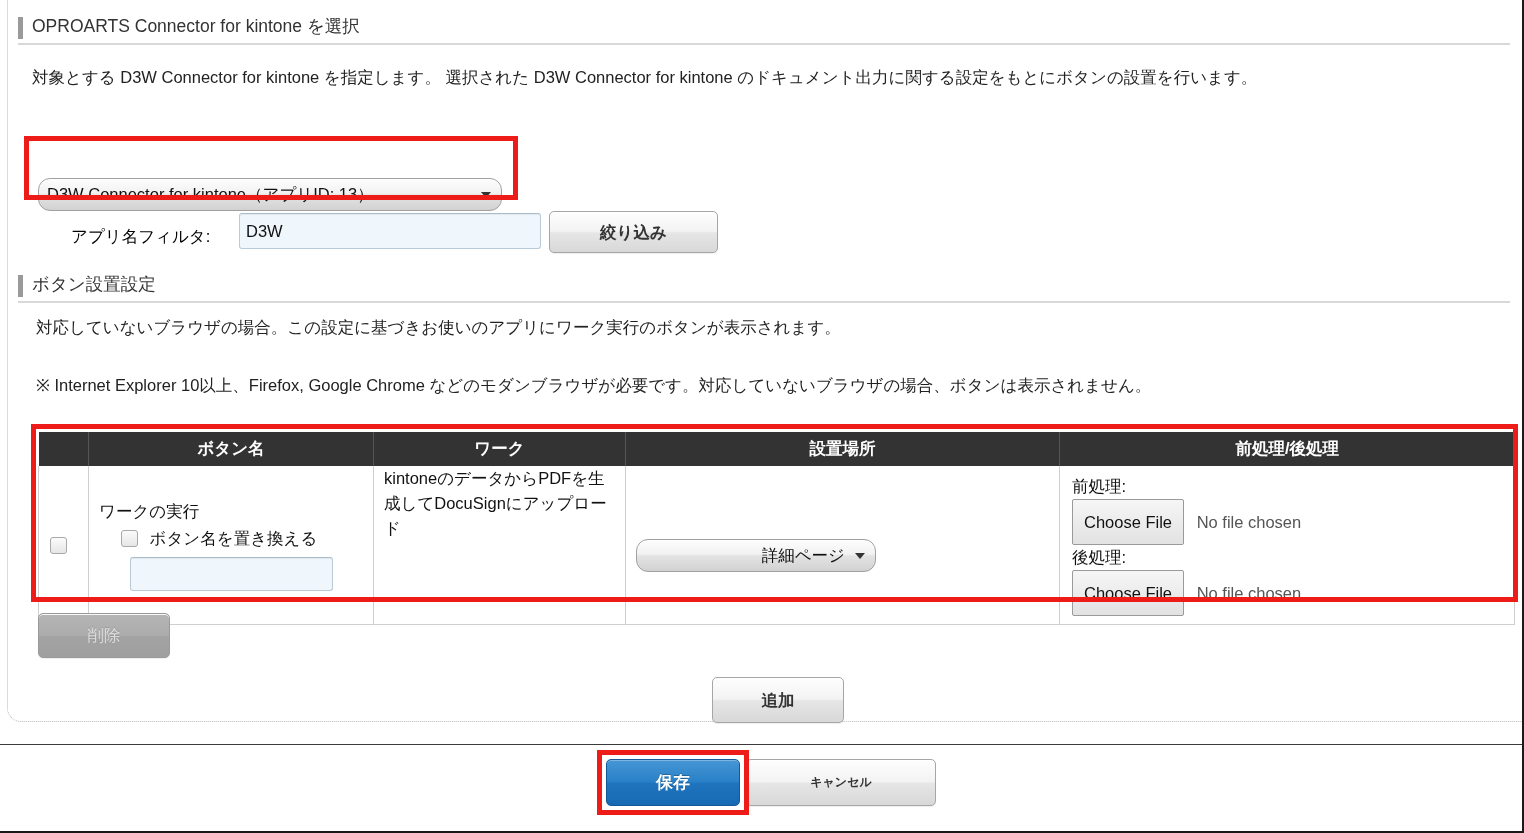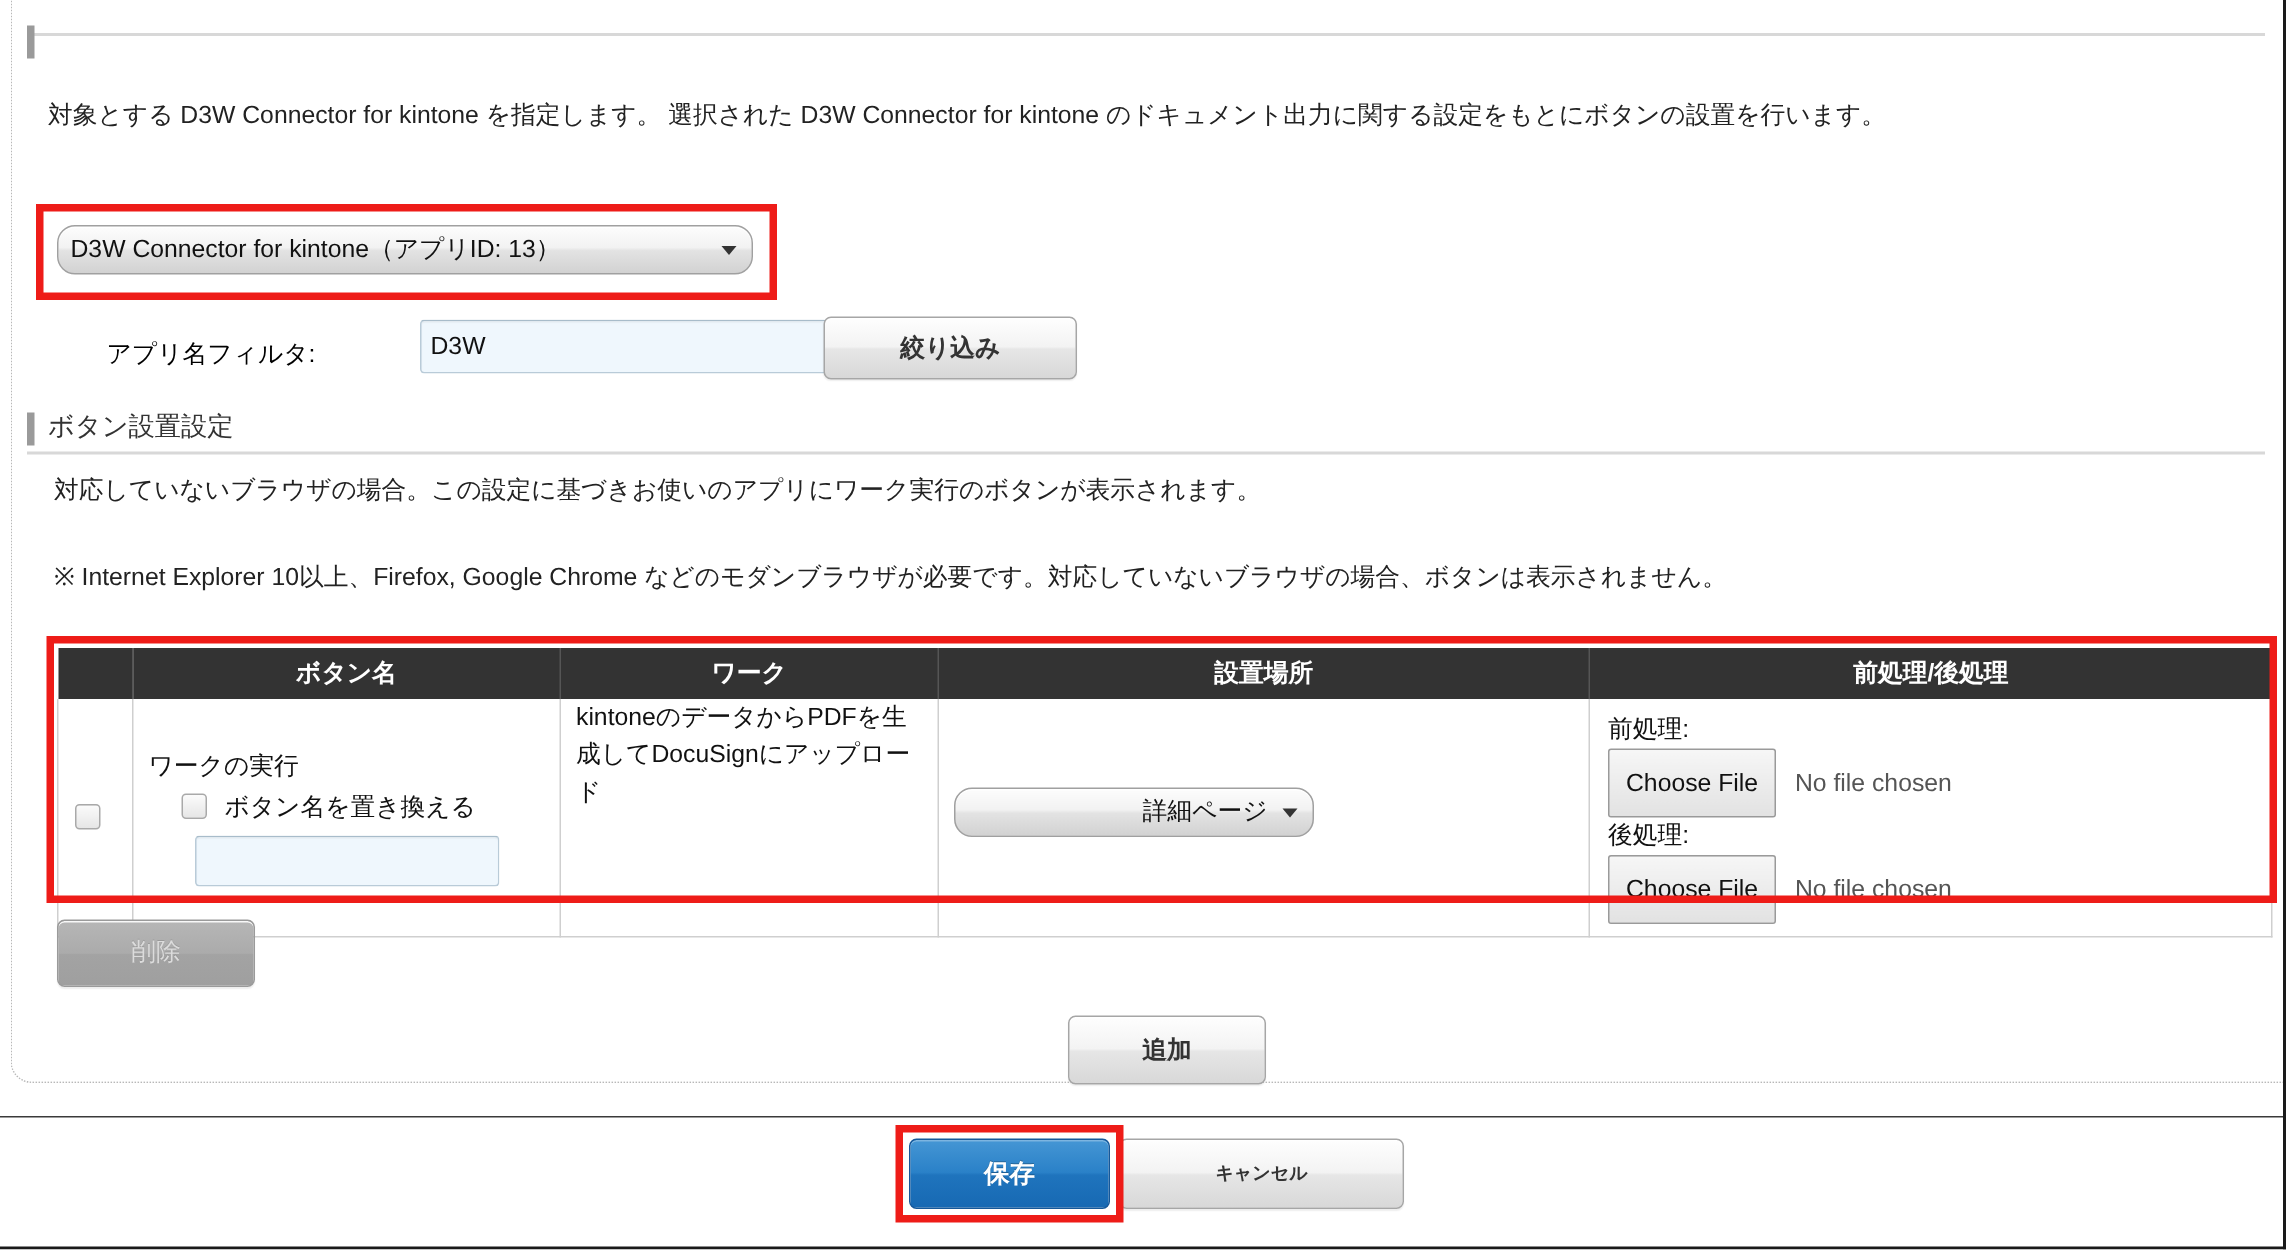--- a/index.html
+++ b/index.html
@@ -77,20 +77,21 @@
     border-radius: 12px;
     background: linear-gradient(to bottom, #fdfdfd 0%, #f2f2f2 45%, #e3e3e3 52%, #d2d2d2 100%);
     box-shadow: 0 1px 0 rgba(255,255,255,.85) inset;
     font-size: 16.5px;
     line-height: 31px;
     padding: 0 30px 0 8px;
     color: #111;
     white-space: nowrap;
     cursor: default;
     overflow: hidden;
+    margin-top: 28px;
   }
   .sel .caret {
     position: absolute;
     right: 10px; top: 13px;
     width: 0; height: 0;
     border-left: 5px solid transparent;
     border-right: 5px solid transparent;
     border-top: 6px solid #333;
   }
 
@@ -214,33 +215,34 @@
 <body>
 
 <div id="screen">
 
   <div id="panel"></div>
 
   <div id="content">
 
     <div class="section-header" style="left:18px; top:16px; width:1492px;">
       <span class="bar"></span>
+      <span>OPROARTS Connector for kintone を選択</span>
     </div>
 
     <div class="para" style="left:32px; top:64px; width:1460px;">対象とする D3W Connector for kintone を指定します。 選択された D3W Connector for kintone のドキュメント出力に関する設定をもとにボタンの設置を行います。</div>
 
     <div class="sel" style="position:absolute; left:38px; top:150px; width:464px;">
       <span>D3W Connector for kintone（アプリID: 13）</span>
       <span class="caret"></span>
     </div>
 
     <div class="redbox" style="left:24px; top:136px; width:494px; height:64px;"></div>
 
     <div style="position:absolute; left:71px; top:220px; font-size:16.5px; line-height:33px;">アプリ名フィルタ:</div>
-    <input class="tinput" style="position: absolute; left: 239px; top: 213px; width: 302px; height: 36px; margin-left: 41px;" value="D3W">
+    <input class="tinput" style="position: absolute; left: 239px; top: 213px; width: 302px; height: 36px;" value="D3W">
     <div class="btn" style="position:absolute; left:549px; top:211px; width:169px; height:42px; line-height:40px; font-weight:bold;">絞り込み</div>
 
     <div class="section-header" style="left:18px; top:274px; width:1492px;">
       <span class="bar"></span>
       <span>ボタン設置設定</span>
     </div>
 
     <div class="para" style="left:36px; top:314px; width:1460px;">対応していないブラウザの場合。この設定に基づきお使いのアプリにワーク実行のボタンが表示されます。</div>
 
     <div class="para" style="left:36px; top:372px; width:1470px;">※ Internet Explorer 10以上、Firefox, Google Chrome などのモダンブラウザが必要です。対応していないブラウザの場合、ボタンは表示されません。</div>

